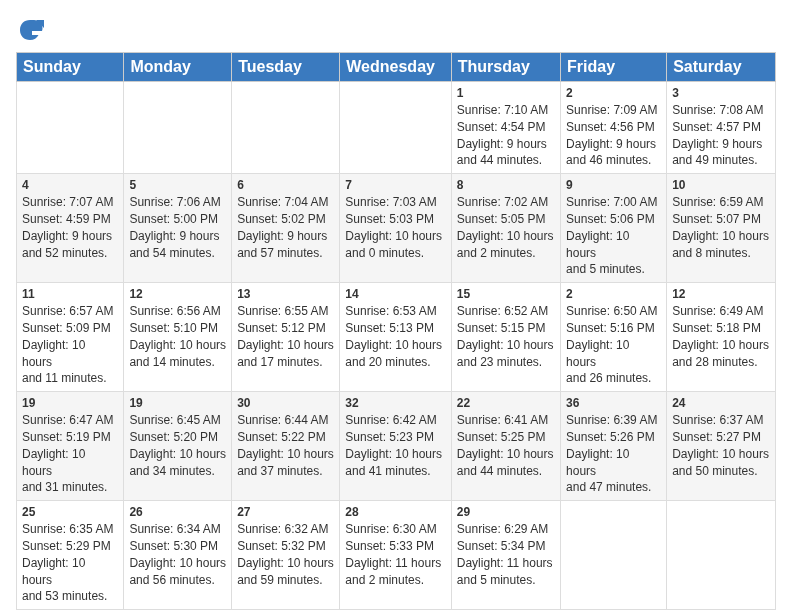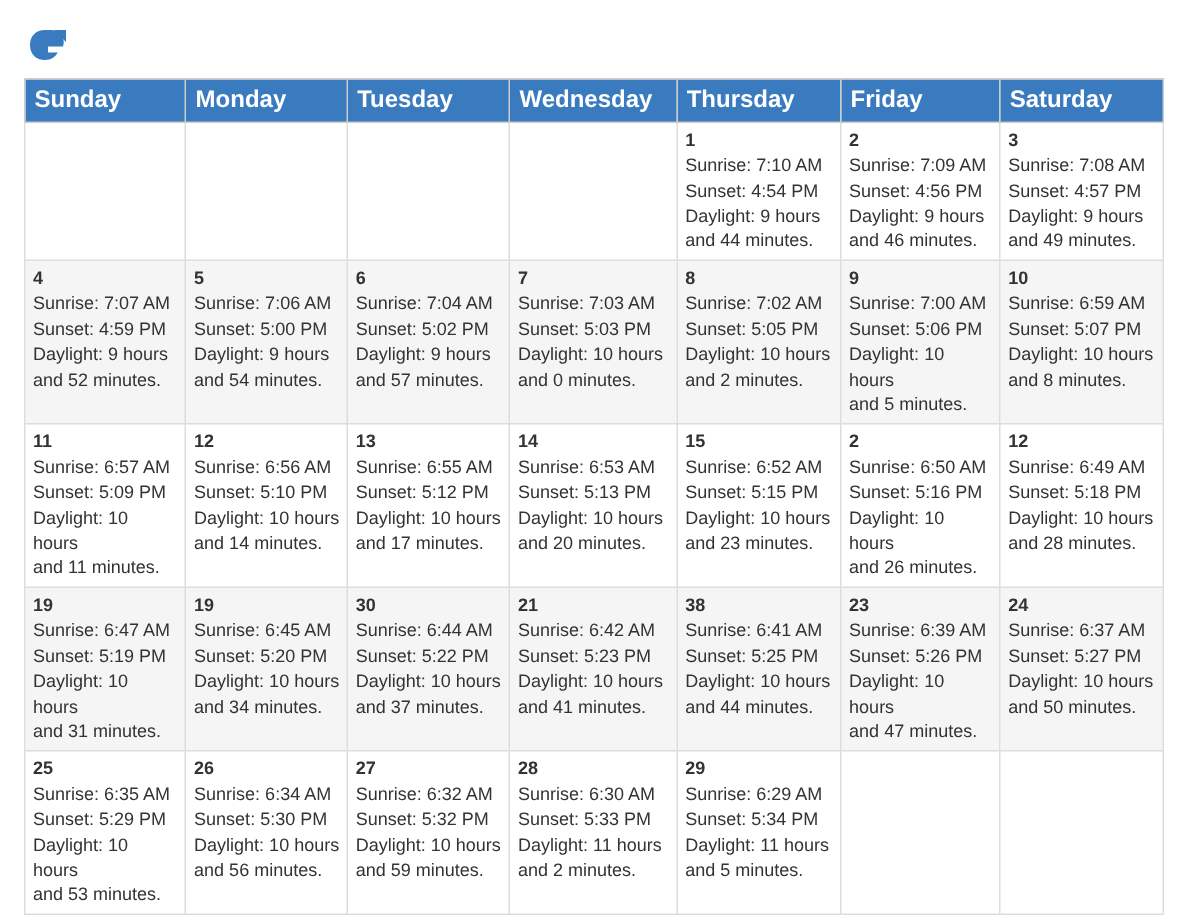--- a/index.html
+++ b/index.html
@@ -202,29 +202,29 @@
         </td>
         <td>
           <span class="day-num">19</span>
           <div class="day-info">Sunrise: 6:45 AM<br>Sunset: 5:20 PM<br>Daylight: 10 hours<br>and 34 minutes.</div>
         </td>
         <td>
           <span class="day-num">30</span>
           <div class="day-info">Sunrise: 6:44 AM<br>Sunset: 5:22 PM<br>Daylight: 10 hours<br>and 37 minutes.</div>
         </td>
         <td>
-          <span class="day-num">21</span>
+          <span class="day-num">32</span>
           <div class="day-info">Sunrise: 6:42 AM<br>Sunset: 5:23 PM<br>Daylight: 10 hours<br>and 41 minutes.</div>
         </td>
         <td>
-          <span class="day-num">38</span>
+          <span class="day-num">22</span>
           <div class="day-info">Sunrise: 6:41 AM<br>Sunset: 5:25 PM<br>Daylight: 10 hours<br>and 44 minutes.</div>
         </td>
         <td>
-          <span class="day-num">23</span>
+          <span class="day-num">36</span>
           <div class="day-info">Sunrise: 6:39 AM<br>Sunset: 5:26 PM<br>Daylight: 10 hours<br>and 47 minutes.</div>
         </td>
         <td>
           <span class="day-num">24</span>
           <div class="day-info">Sunrise: 6:37 AM<br>Sunset: 5:27 PM<br>Daylight: 10 hours<br>and 50 minutes.</div>
         </td>
       </tr>
       <tr>
         <td>
           <span class="day-num">25</span>

